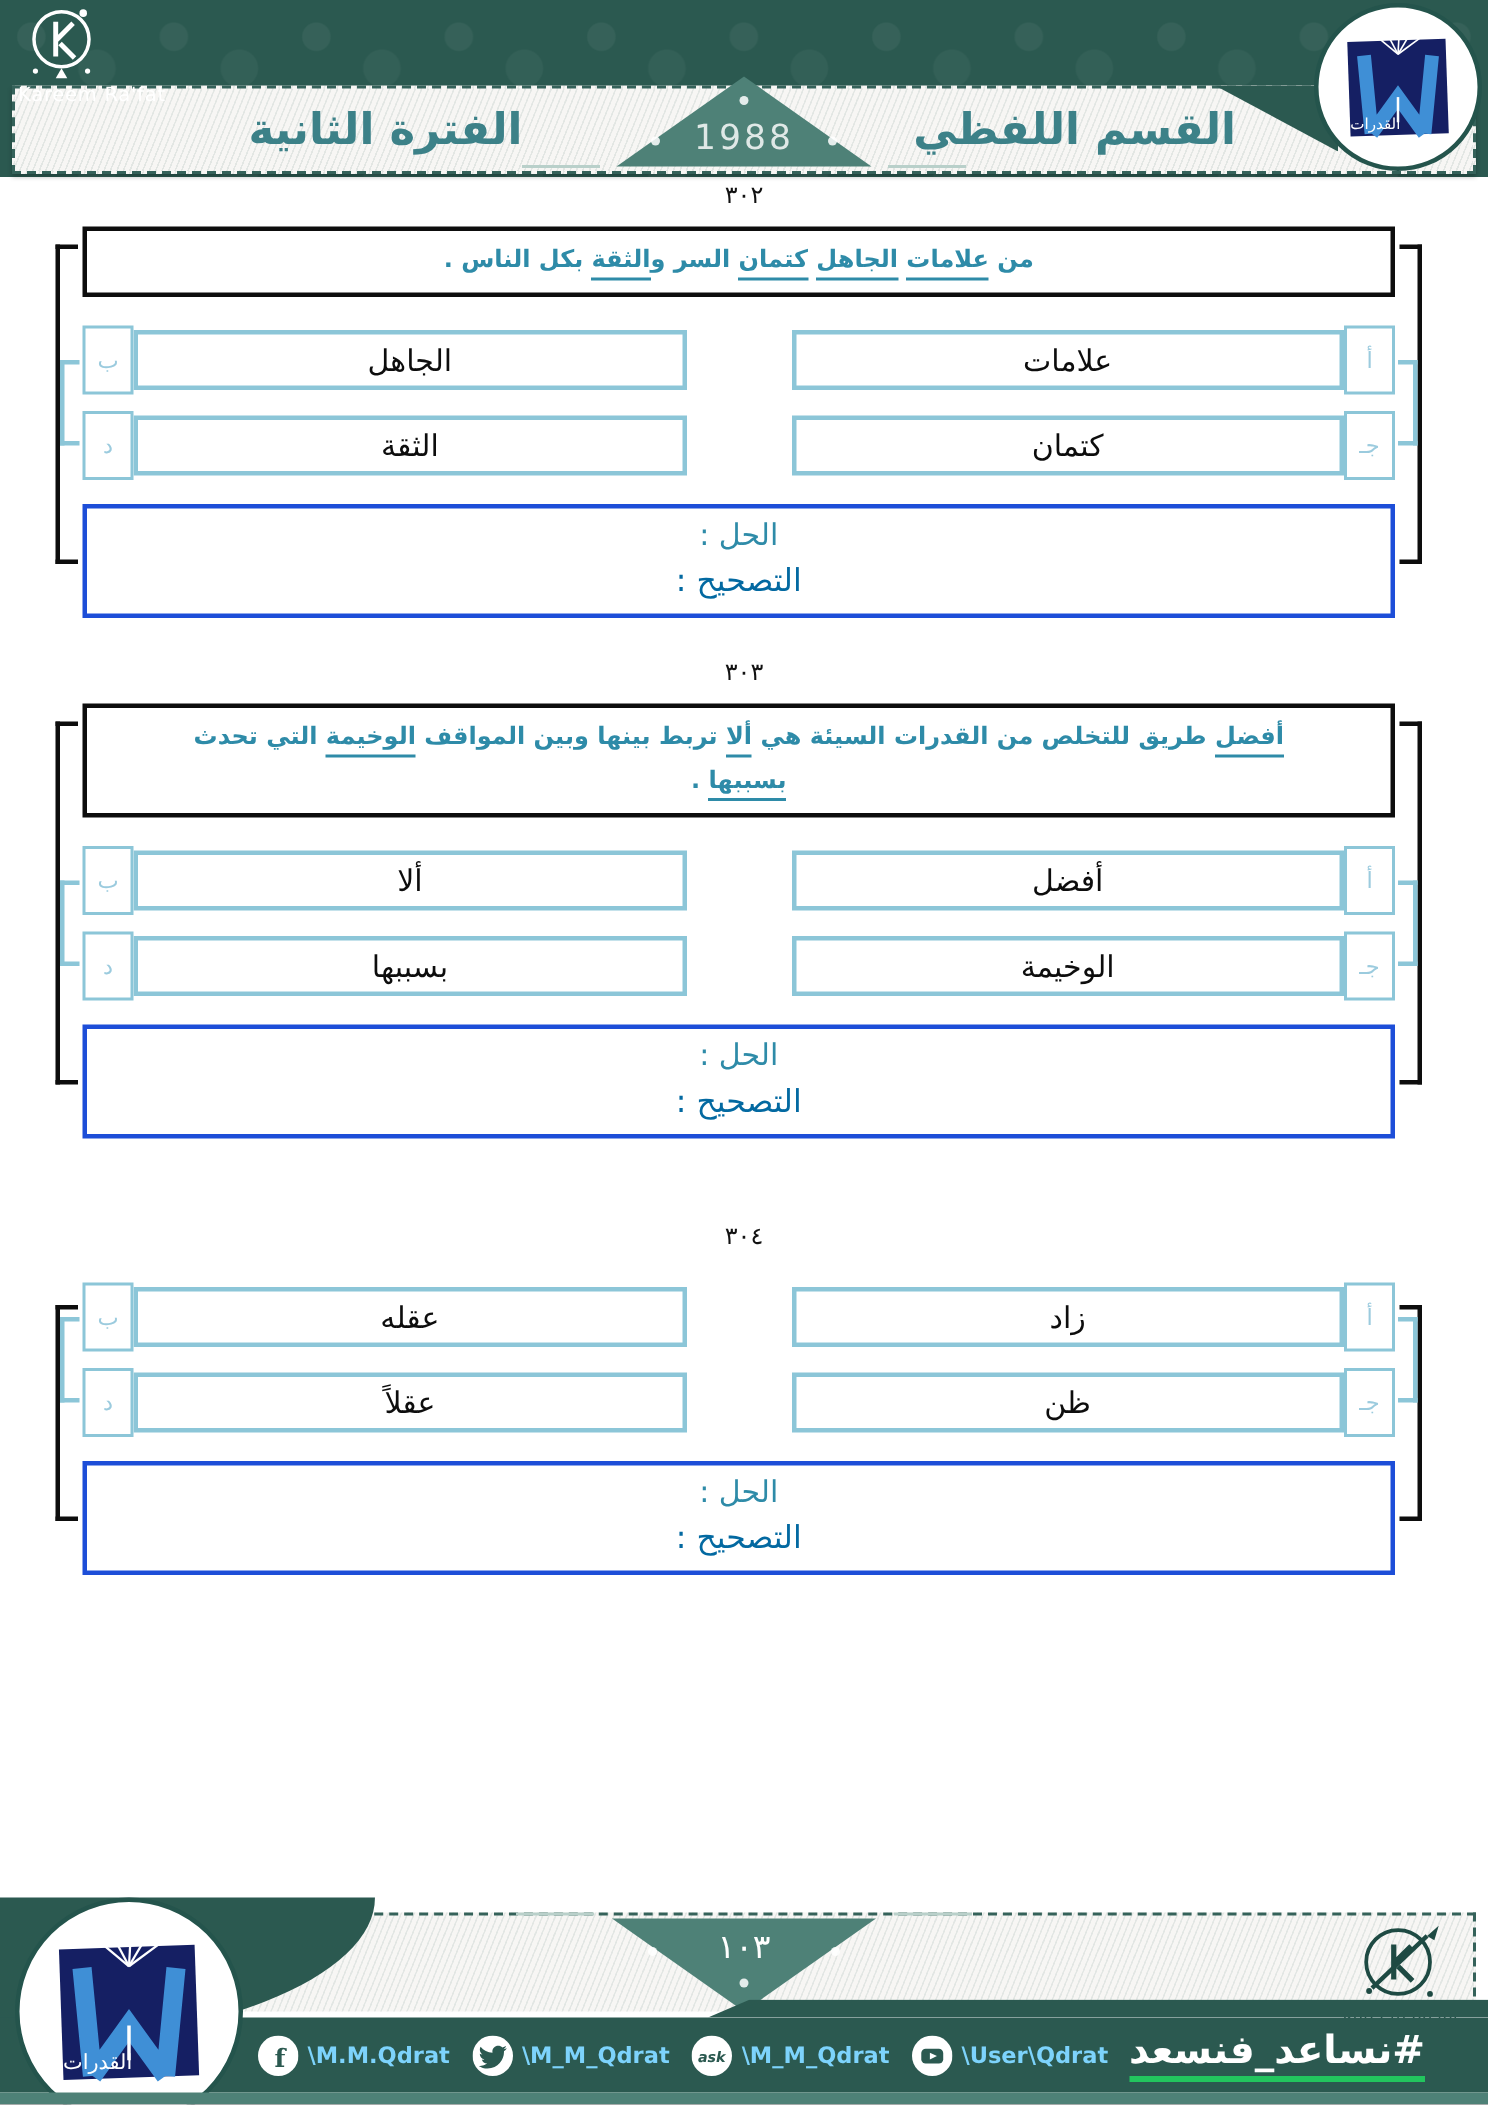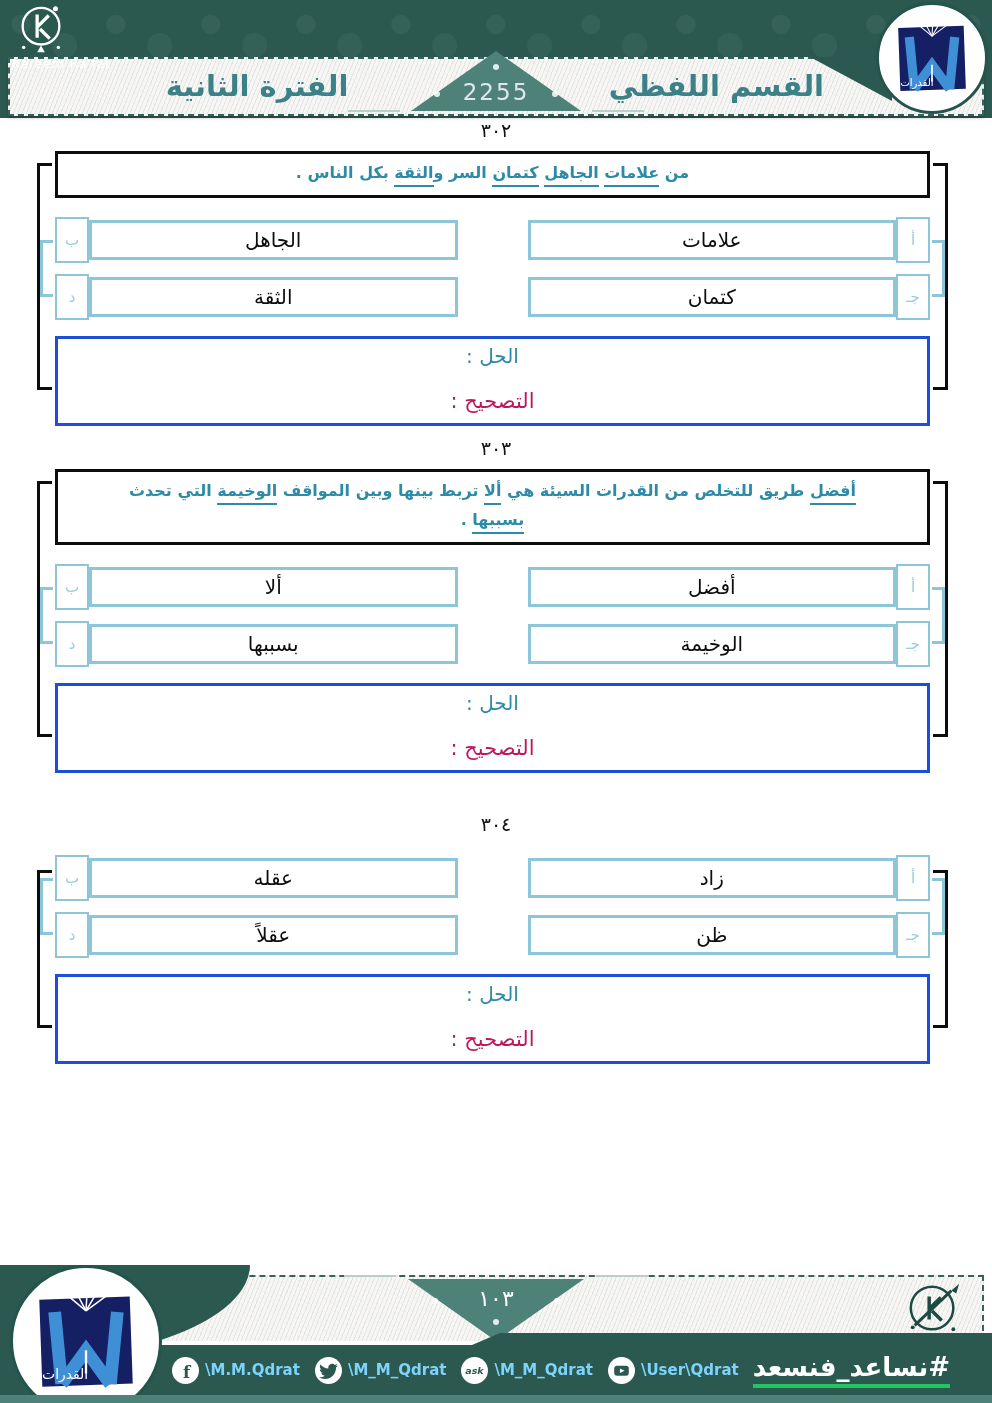--- a/index.html
+++ b/index.html
@@ -37,21 +37,21 @@
     color:rgba(255,255,255,0.82); font-size:23px; letter-spacing:2px; z-index:3; }
   .dot { position:absolute; width:6px; height:6px; border-radius:50%; background:#fff; opacity:0.85; z-index:3; }
   .hd1 { left:calc(50% - 3px); top:64px; }
   .hd2 { left:calc(50% - 62px); top:91px; }
   .hd3 { left:calc(50% + 56px); top:91px; }
   .basemark { position:absolute; height:2px; width:52px; background:#b9d0ca; z-index:3; }
   .hm1 { left:calc(50% - 148px); top:110px; }
   .hm2 { left:calc(50% + 96px); top:110px; }
   
   .qblock { position:absolute; left:0; right:0; }
-  .qnum { text-align:center; font-size:19px; color:#111; line-height:24px; margin-bottom:9px; }
+  .qnum { text-align:center; font-size:16px; color:#111; line-height:24px; margin-bottom:9px; }
   .qwrap { position:relative; margin:0 62px 0 55px; }
   .bracket { position:absolute; width:15px; top:12px; bottom:36px; border:3px solid #0d0d0d; z-index:0; }
   .bl { left:-18px; border-right:none; }
   .br { right:-18px; border-left:none; }
   .stmt { position:relative; z-index:1; direction:rtl; background:#fff;
     border:3px solid #0d0d0d; padding:5px 28px 7px; text-align:center;
     font-weight:bold; font-size:16px; line-height:1.8; color:#2e8ba8; }
   .stmt .u { border-bottom:2px solid #2e8ba8; padding-bottom:3px; }
   .answers { position:relative; margin-top:22px; direction:rtl;
     display:grid; grid-template-columns:1fr 1fr; column-gap:70px;
@@ -61,21 +61,21 @@
   .bbl { left:-15px; border-right:none; }
   .choice { display:flex; direction:rtl; height:40px; }
   .choice .tab { width:34px; margin:-3px 0; border:2px solid #8cc6d8; color:#9bcbde;
     background:#fff; display:flex; align-items:center; justify-content:center; font-size:15px; }
   .choice .word { flex:1; border:3px solid #8cc6d8; background:#fff; color:#0d0d0d;
     display:flex; align-items:center; justify-content:center; font-size:20px; }
   .choice.tab-end .tab { order:2; }
   .sol { position:relative; z-index:1; margin-top:19px; background:#fff;
     border:3px solid #1d4ed8; padding:4px 0 8px; text-align:center; direction:rtl; }
   .sol .hal { color:#2e8ba8; font-size:20px; line-height:26px; }
-  .sol .tas { color:#be185d; font-size:21px; line-height:28px; margin-top:18px; }
+  .sol .tas { color:#0369a1; font-size:21px; line-height:28px; margin-top:4px; }
   
   .footer { position:absolute; left:0; right:0; bottom:0; height:138px; }
   .f-band { position:absolute; top:10px; left:0; right:8px; height:66px;
     background:#f7f6f4;
     background-image:repeating-linear-gradient(112deg, rgba(43,89,80,0.0) 0 3px, rgba(43,89,80,0.10) 3px 4px);
     border-top:2px dashed #35625a; border-right:2px dashed #35625a; z-index:1; }
   .f-blob { position:absolute; left:0; top:0; width:250px; height:88px;
     background:#2b5950; clip-path:ellipse(250px 98px at 0% 0%); z-index:2; }
   .f-tri { position:absolute; left:50%; margin-left:-88px; top:14px; width:0; height:0;
     border-left:88px solid transparent; border-right:88px solid transparent;
@@ -121,21 +121,21 @@
         <circle cx="12" cy="47" r="1.8" fill="#ffffff"></circle>
         <circle cx="48" cy="47" r="1.8" fill="#ffffff"></circle>
       </svg>
       <div class="cap">Kareem Ra'fat</div>
     </div>
 
     <div class="title title-section">القسم اللفظي</div>
     <div class="title title-period">الفترة الثانية</div>
 
     <div class="hdr-tri"></div>
-    <div class="hdr-year">2255</div>
+    <div class="hdr-year">1988</div>
     <div class="dot hd1"></div>
     <div class="dot hd2"></div>
     <div class="dot hd3"></div>
     <div class="basemark hm1"></div>
     <div class="basemark hm2"></div>
 
     <div class="hdr-qudrat">
       <svg width="84" height="84" viewBox="0 0 100 100">
         <rect x="11" y="13" width="78" height="75" fill="#151f63" transform="rotate(-2 50 50)"></rect>
         <g stroke="#ffffff" stroke-width="1.3">

